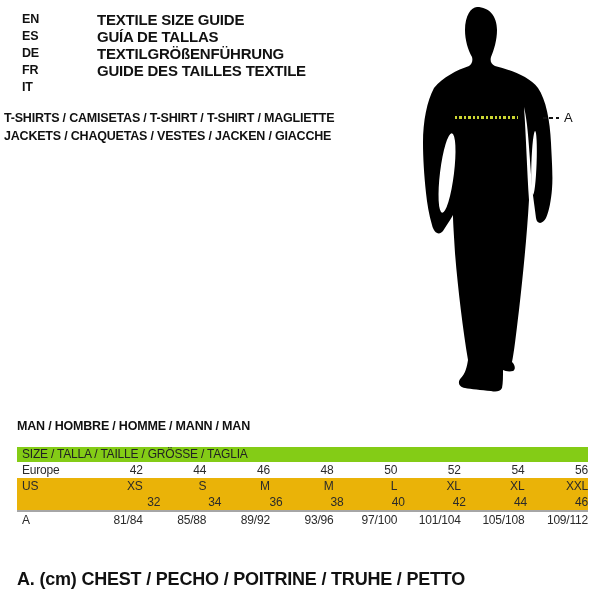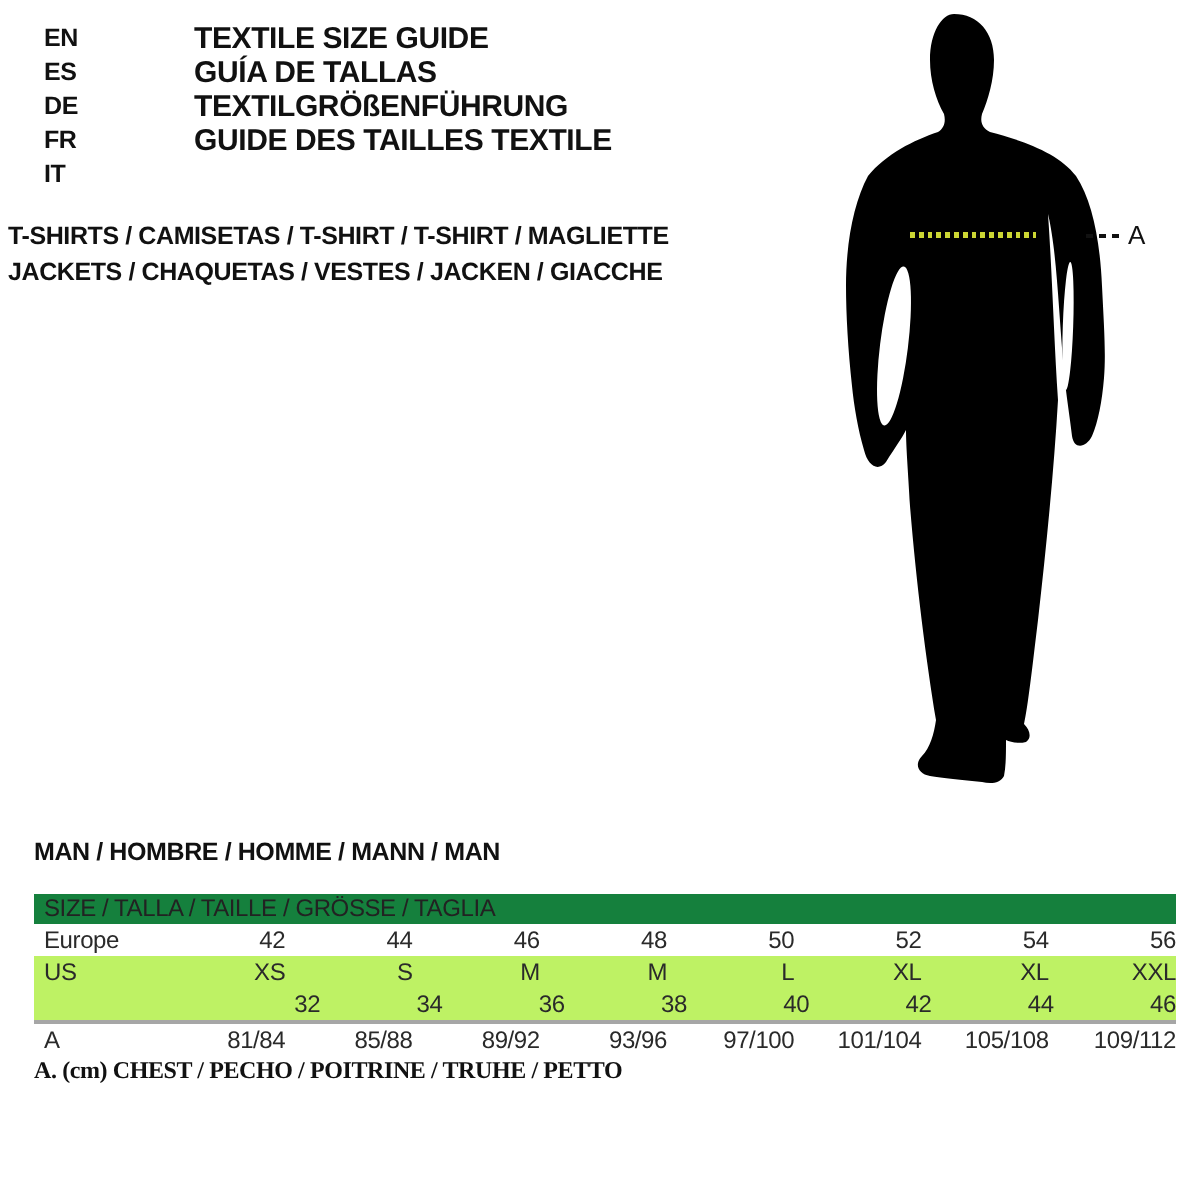--- a/index.html
+++ b/index.html
@@ -49,34 +49,34 @@
   
   .section-title {
     position: absolute; left: 17px; top: 419px;
     font-weight: bold; font-size: 12.5px; letter-spacing: -0.2px;
   }
 
   
   .size-table { position: absolute; left: 17px; top: 447px; width: 571px; }
   .table-header {
     height: 15px; line-height: 15px;
-    background: #15803d;
+    background: #84cc16;
     font-size: 12px; color: #222;
     padding-left: 5px; letter-spacing: -0.2px;
   }
   .table-row { display: flex; height: 16px; line-height: 16px; font-size: 12px; color: #2a2a2a; }
-  .table-row.alt { background: #bef264; }
+  .table-row.alt { background: #eab308; }
   .table-row.sep { border-bottom: 2px solid #a6a6a6; height: 18px; padding-left: 20px; }
   .row-label { width: 62px; padding-left: 5px; text-align: left; letter-spacing: -0.2px; }
   .cell { flex: 1; text-align: right; letter-spacing: -0.2px; }
 
   
   .footnote {
-    position: absolute; left: 17px; top: 528px;
-    font-weight: bold; font-size: 12px; letter-spacing: -0.2px; font-family: Liberation Serif, serif;
+    position: absolute; left: 17px; top: 569px;
+    font-weight: bold; font-size: 18px; letter-spacing: -0.2px;
   }
 </style>
 </head>
 <body>
 
 <div id="canvas">
 
   <div class="lang-list">
     <div class="lang-row">
       <span class="lang-code">EN</span>

